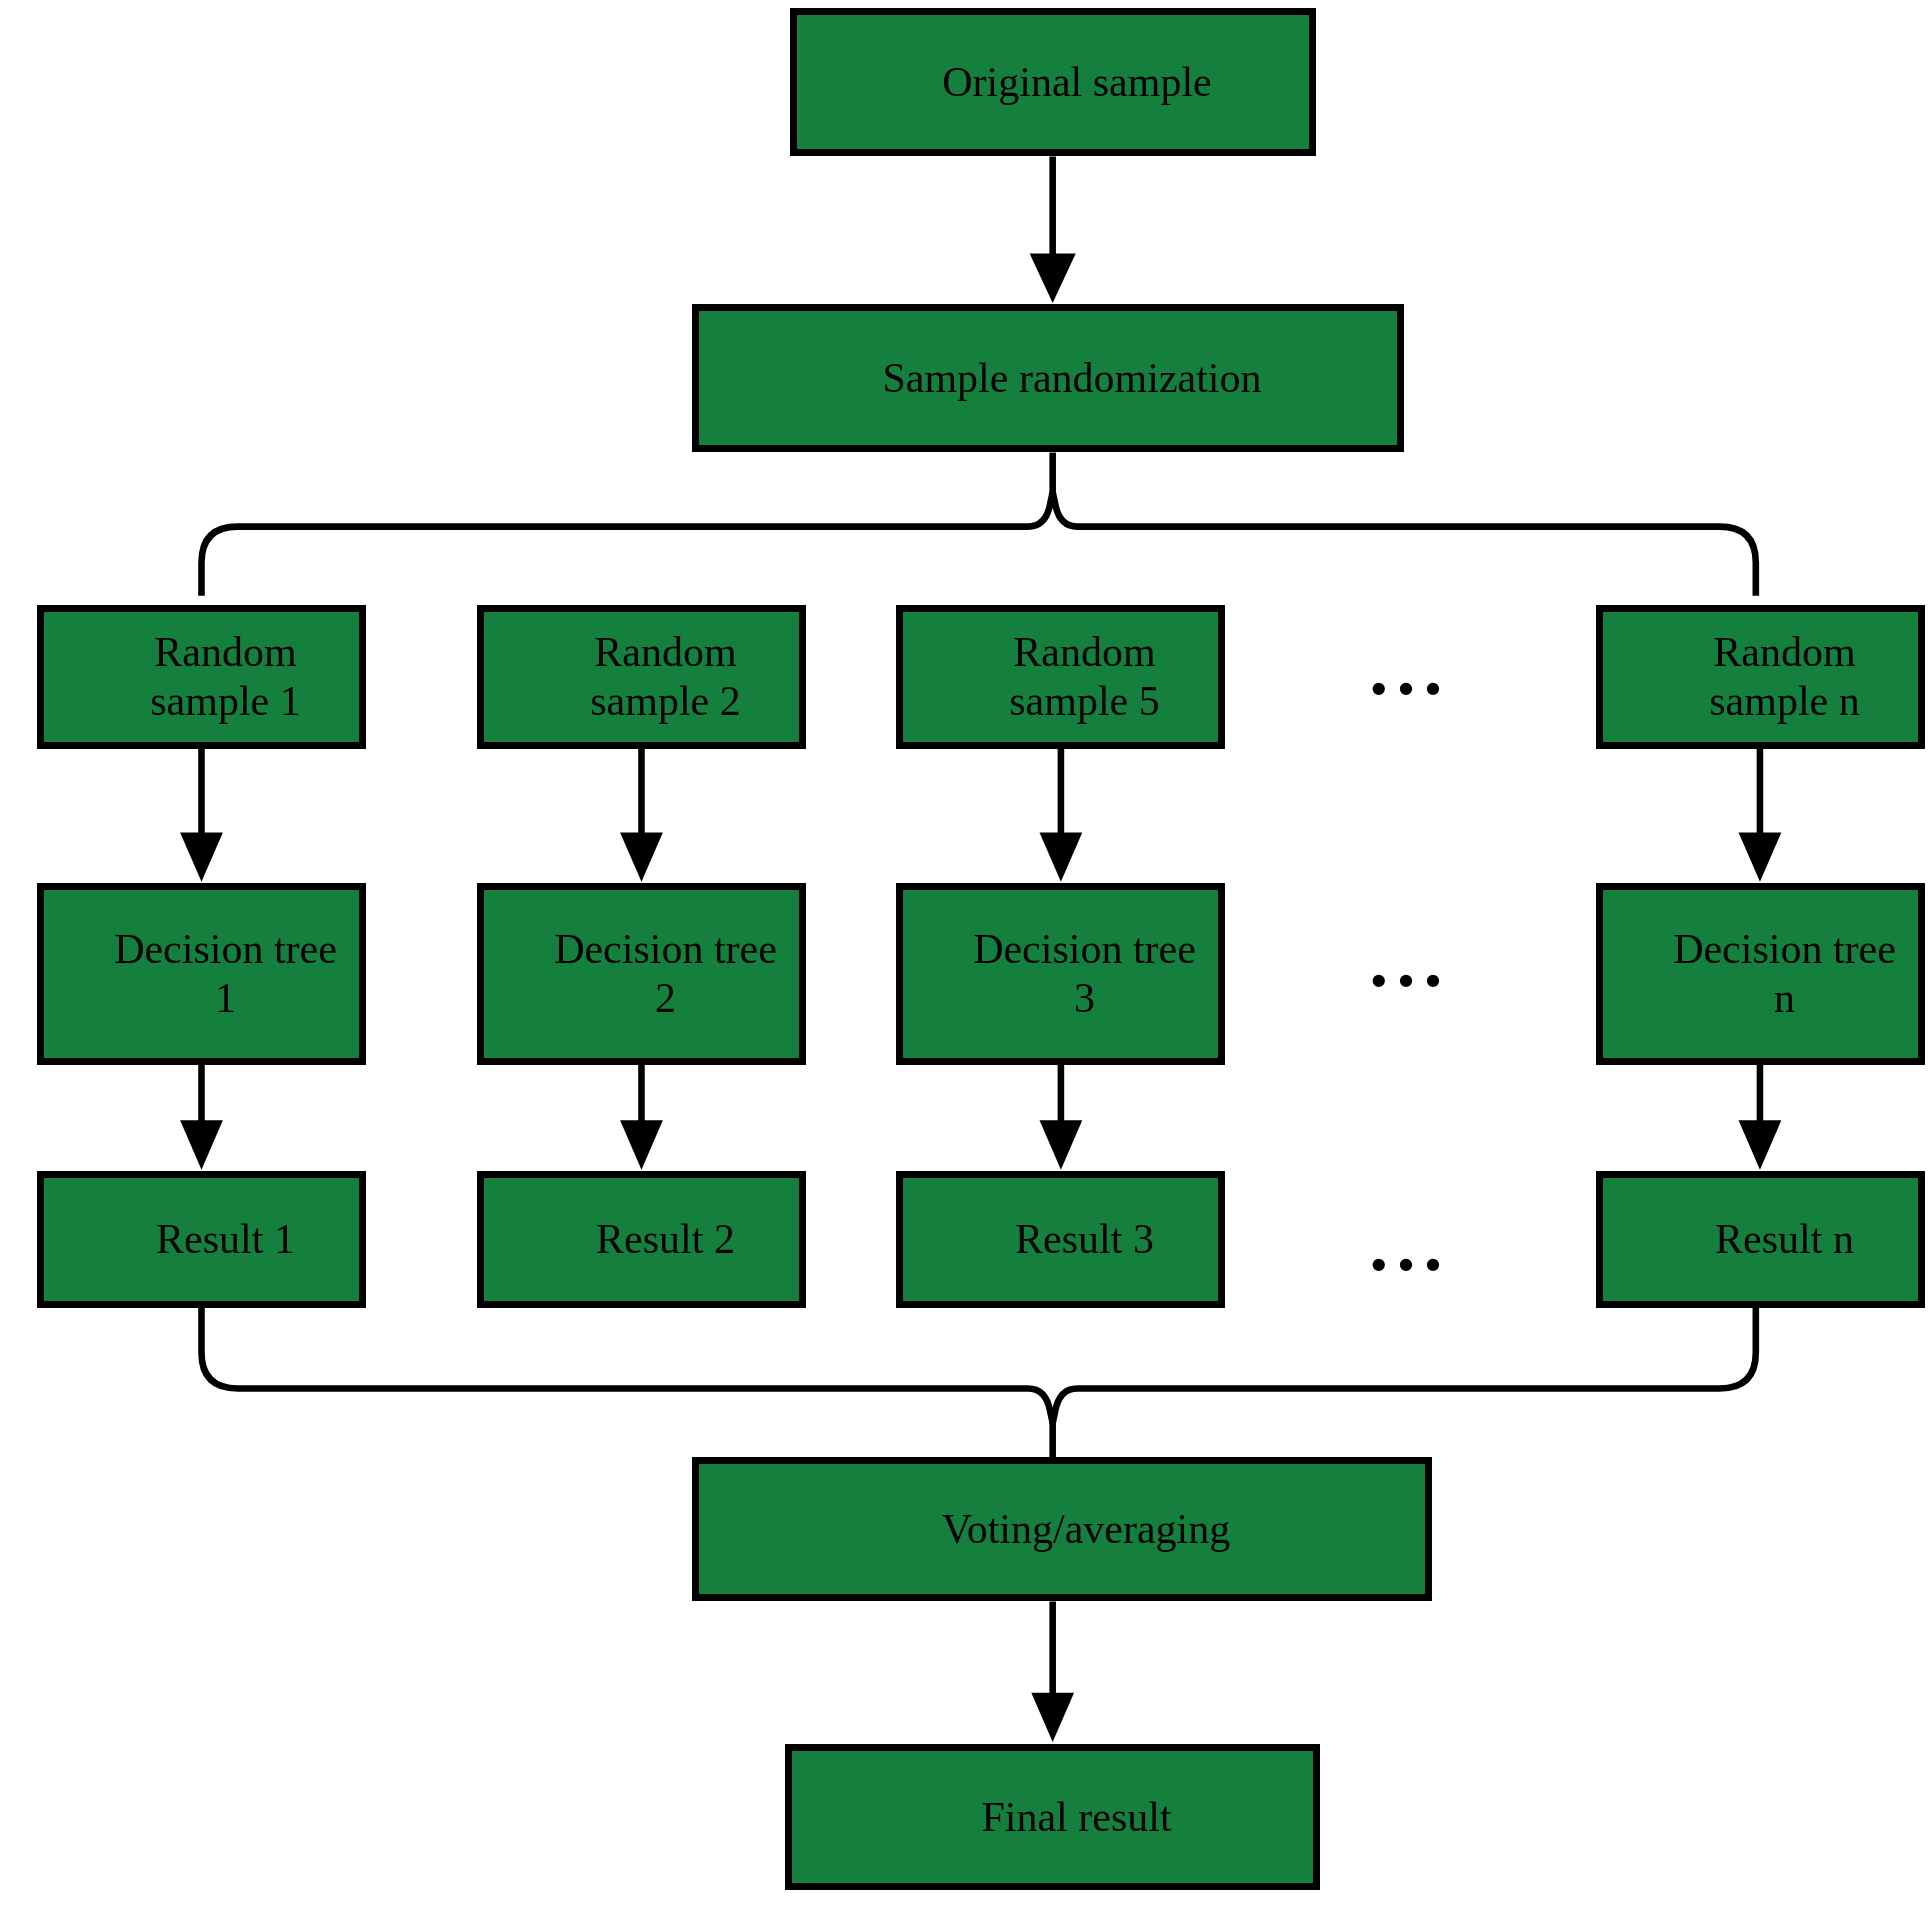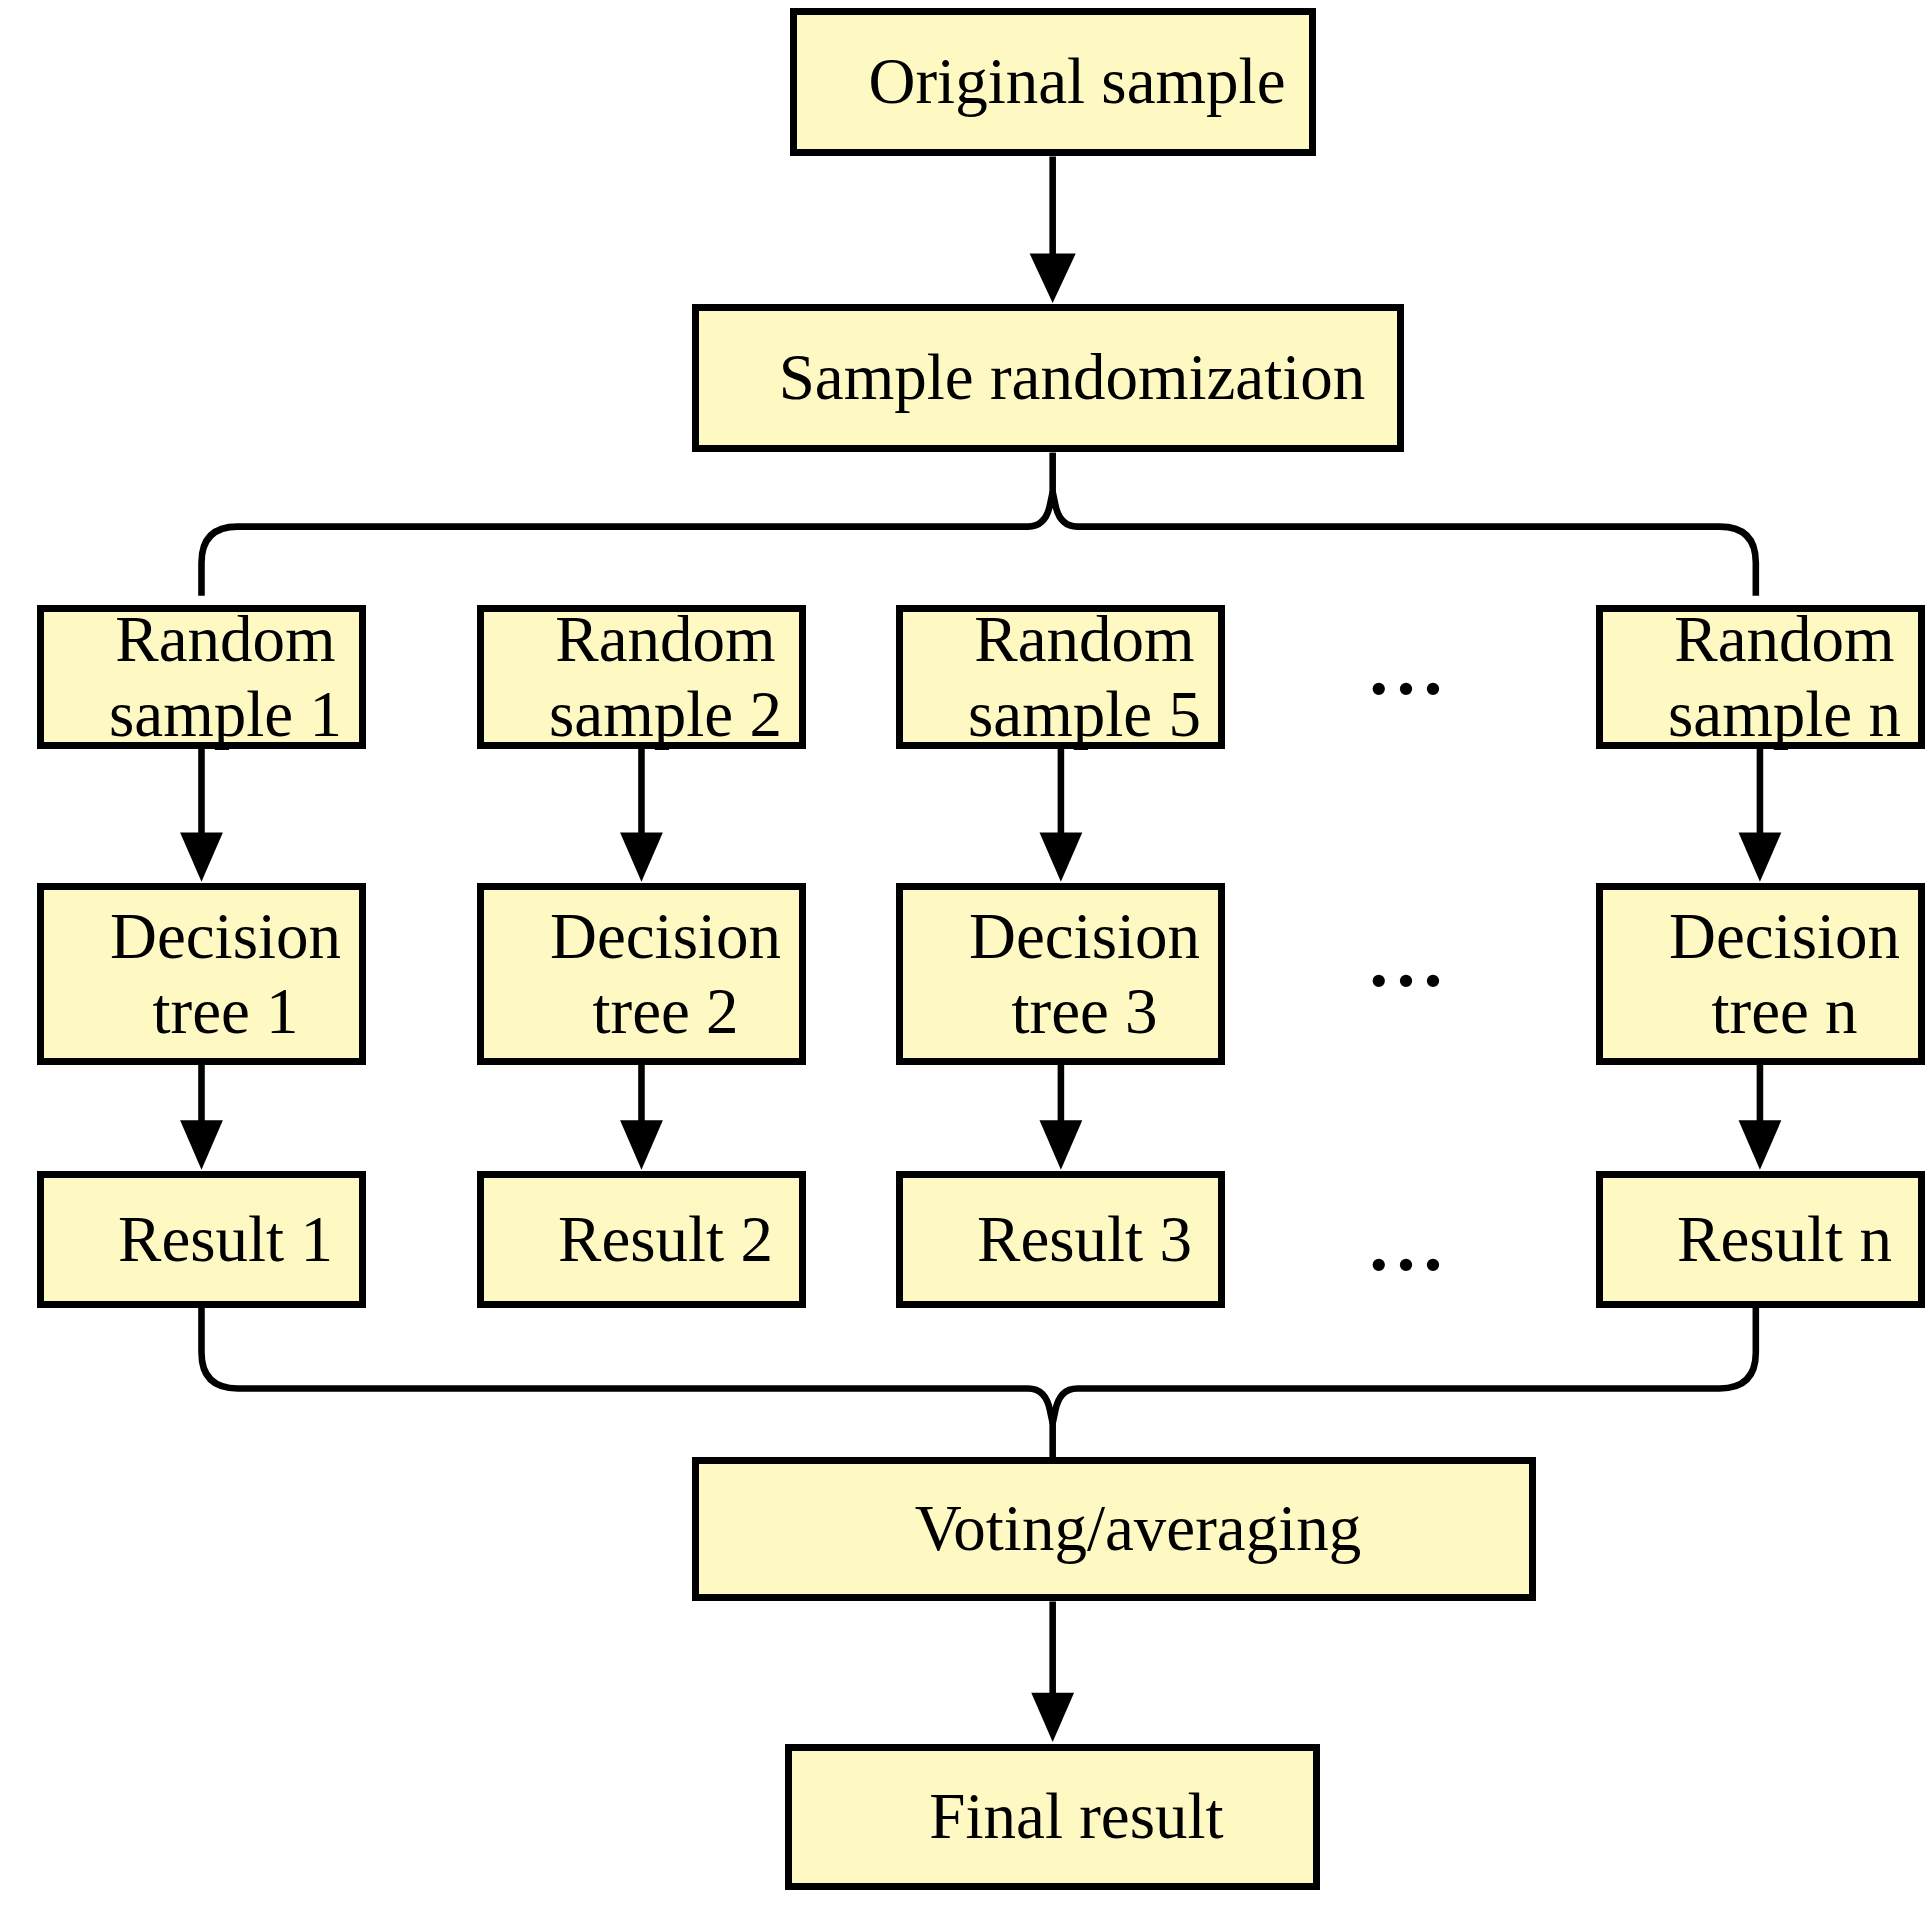--- a/index.html
+++ b/index.html
@@ -13,36 +13,36 @@
     overflow: hidden;
   }
   #edges {
     position: absolute;
     left: 0; top: 0;
     width: 1931px; height: 1920px;
   }
   .node {
     position: absolute;
     box-sizing: border-box;
-    background: #fef9c3;
+    background: #15803d;
     border: 7.4px solid #000000;
     display: flex;
     align-items: center;
     justify-content: center;
     text-align: center;
-    font-size: 65px;
+    font-size: 42px;
     line-height: 1.16;
     color: #000000;
     padding-left: 48px;
   }
   .node .lbl { display: block; padding: 0 8.2px; }
   
   .n-original   { left: 790px;  top: 8.2px;   width: 526px; height: 148px; }
   .n-randomize  { left: 692px;  top: 304px;  width: 712px; height: 148px; }
-  .n-voting     { left: 692px;  top: 1457px; width: 844px; height: 144px; }
+  .n-voting     { left: 692px;  top: 1457px; width: 740px; height: 144px; }
   .n-final      { left: 785px;  top: 1744px; width: 535px; height: 146px; }
   
   .row-sample { top: 605px;  height: 144px; }
   .row-tree   { top: 883px; height: 182px; }
   .row-result { top: 1171px; height: 137px; }
   .col-1 { left: 37px;   width: 329px; }
   .col-2 { left: 477px;  width: 329px; }
   .col-3 { left: 896px; width: 329px; }
   .col-n { left: 1596px; width: 329px; }
   .dots {

